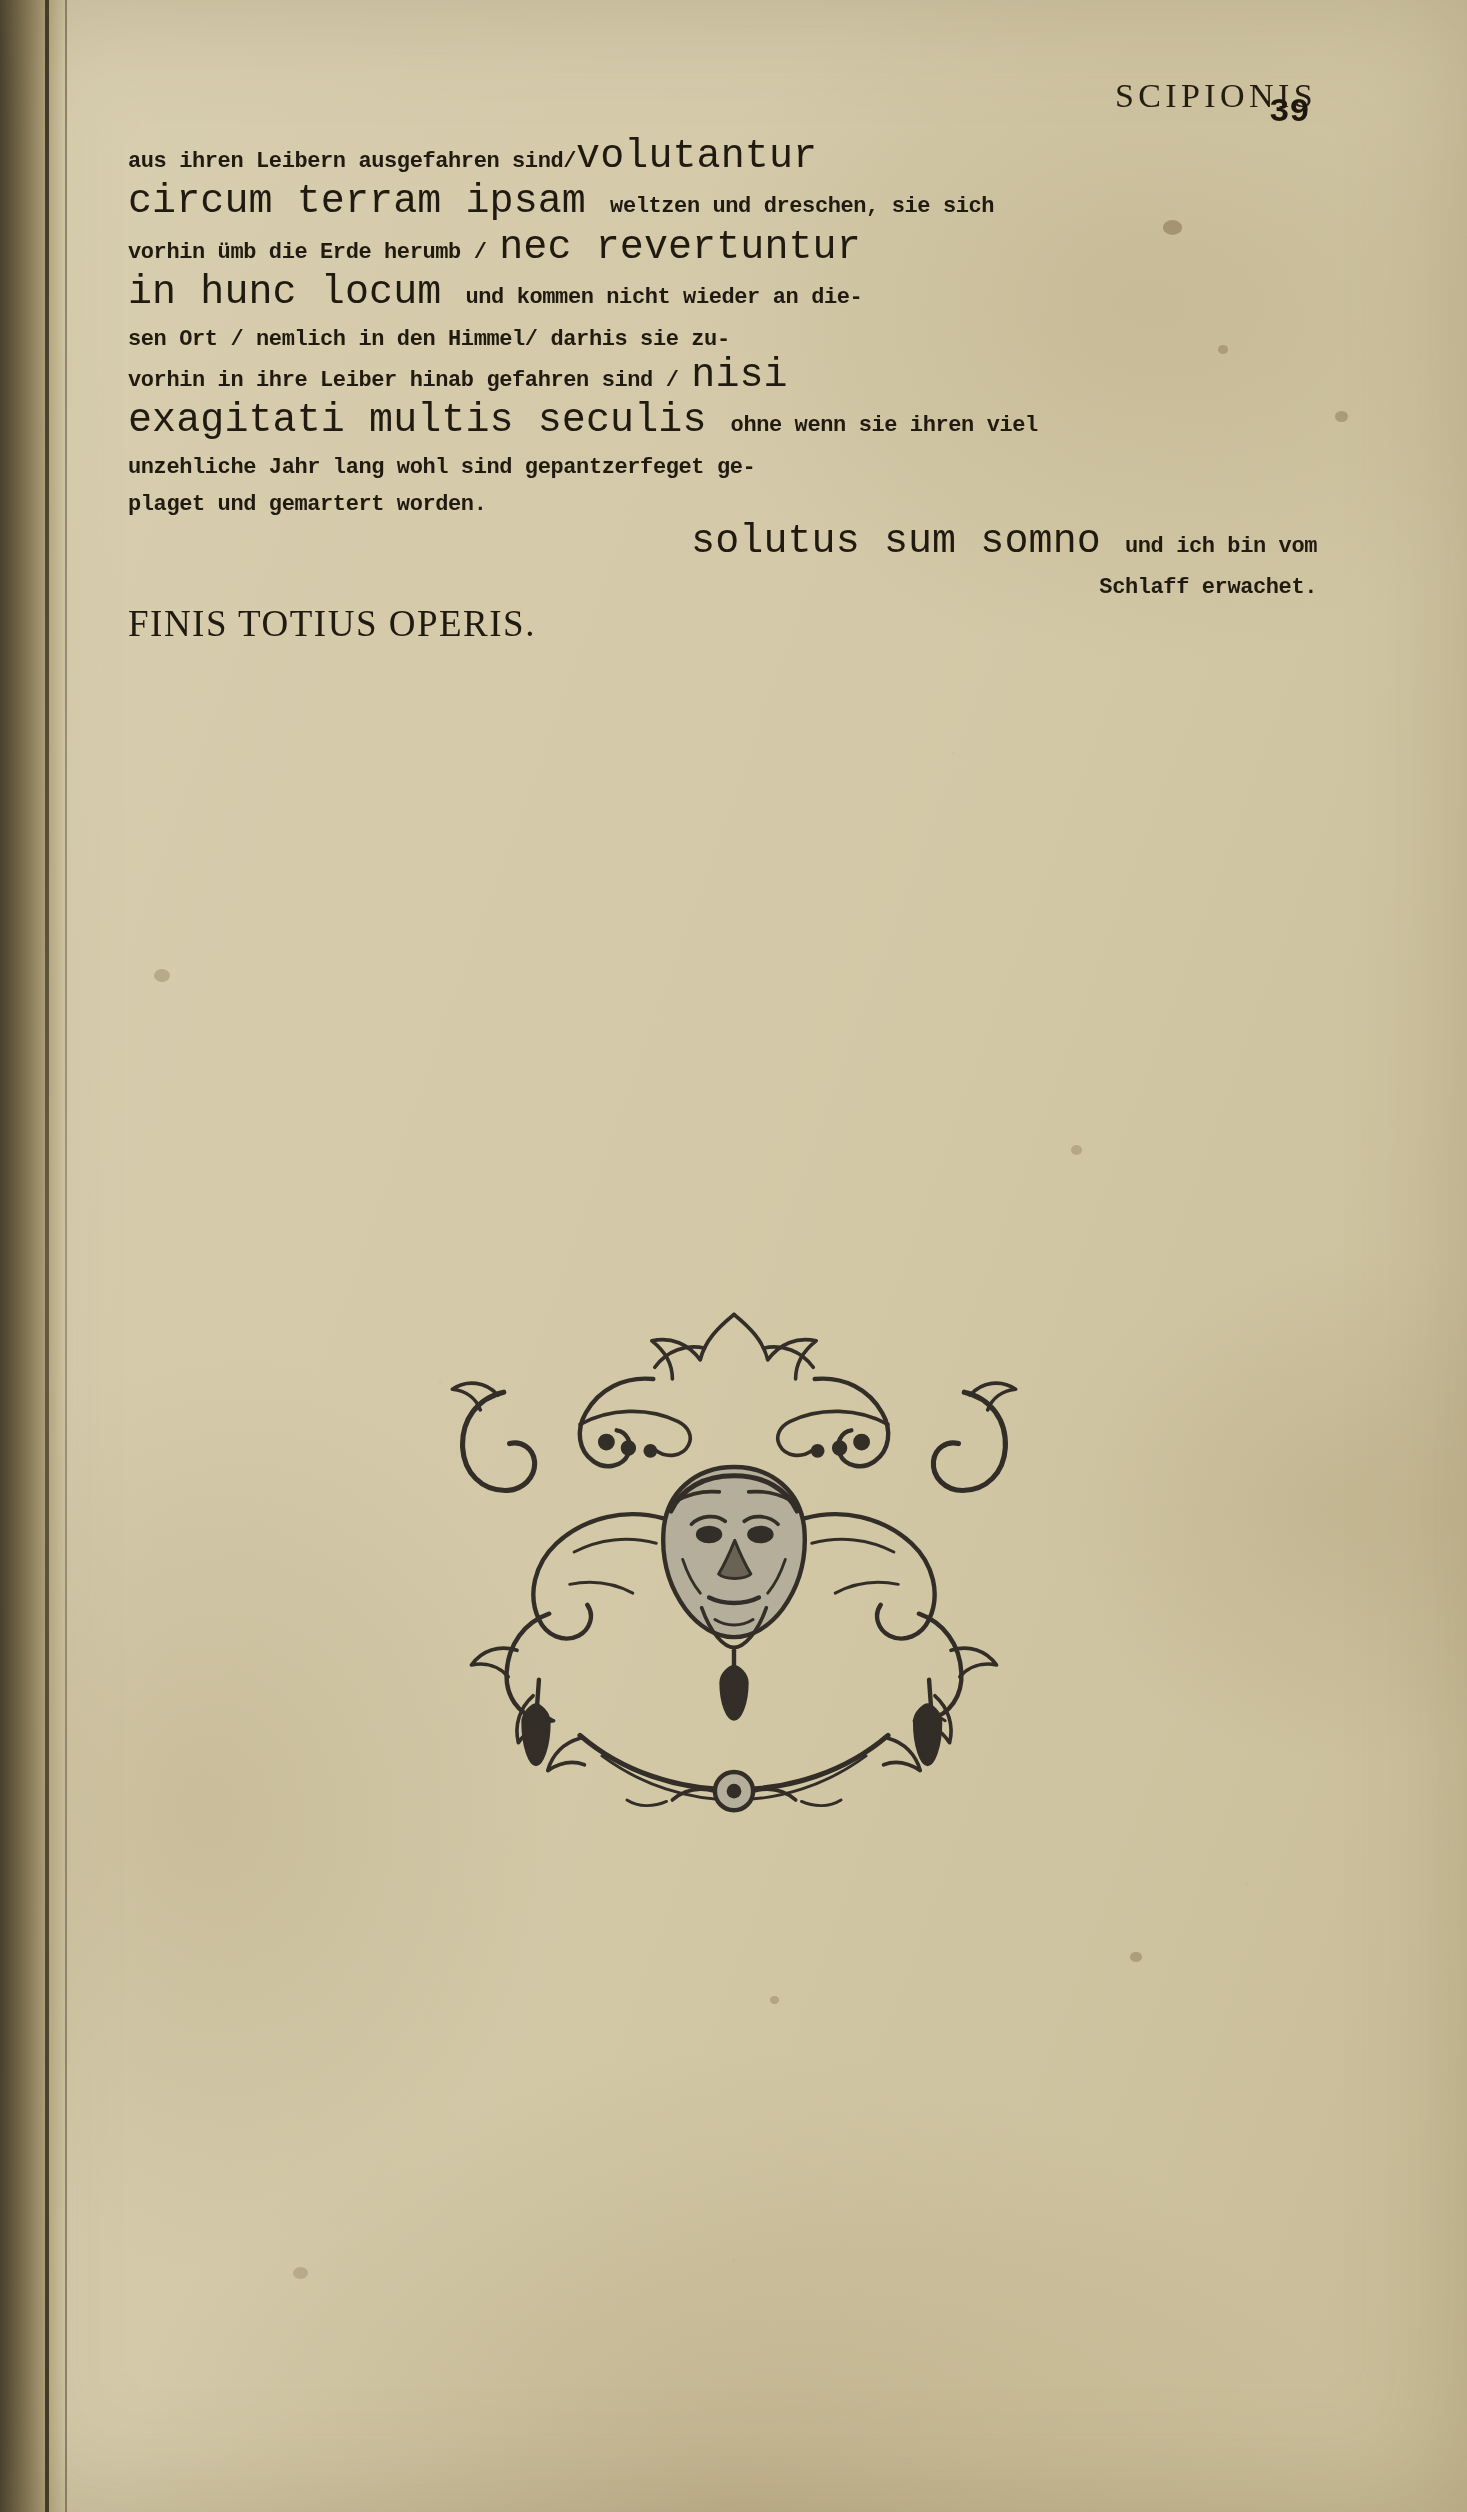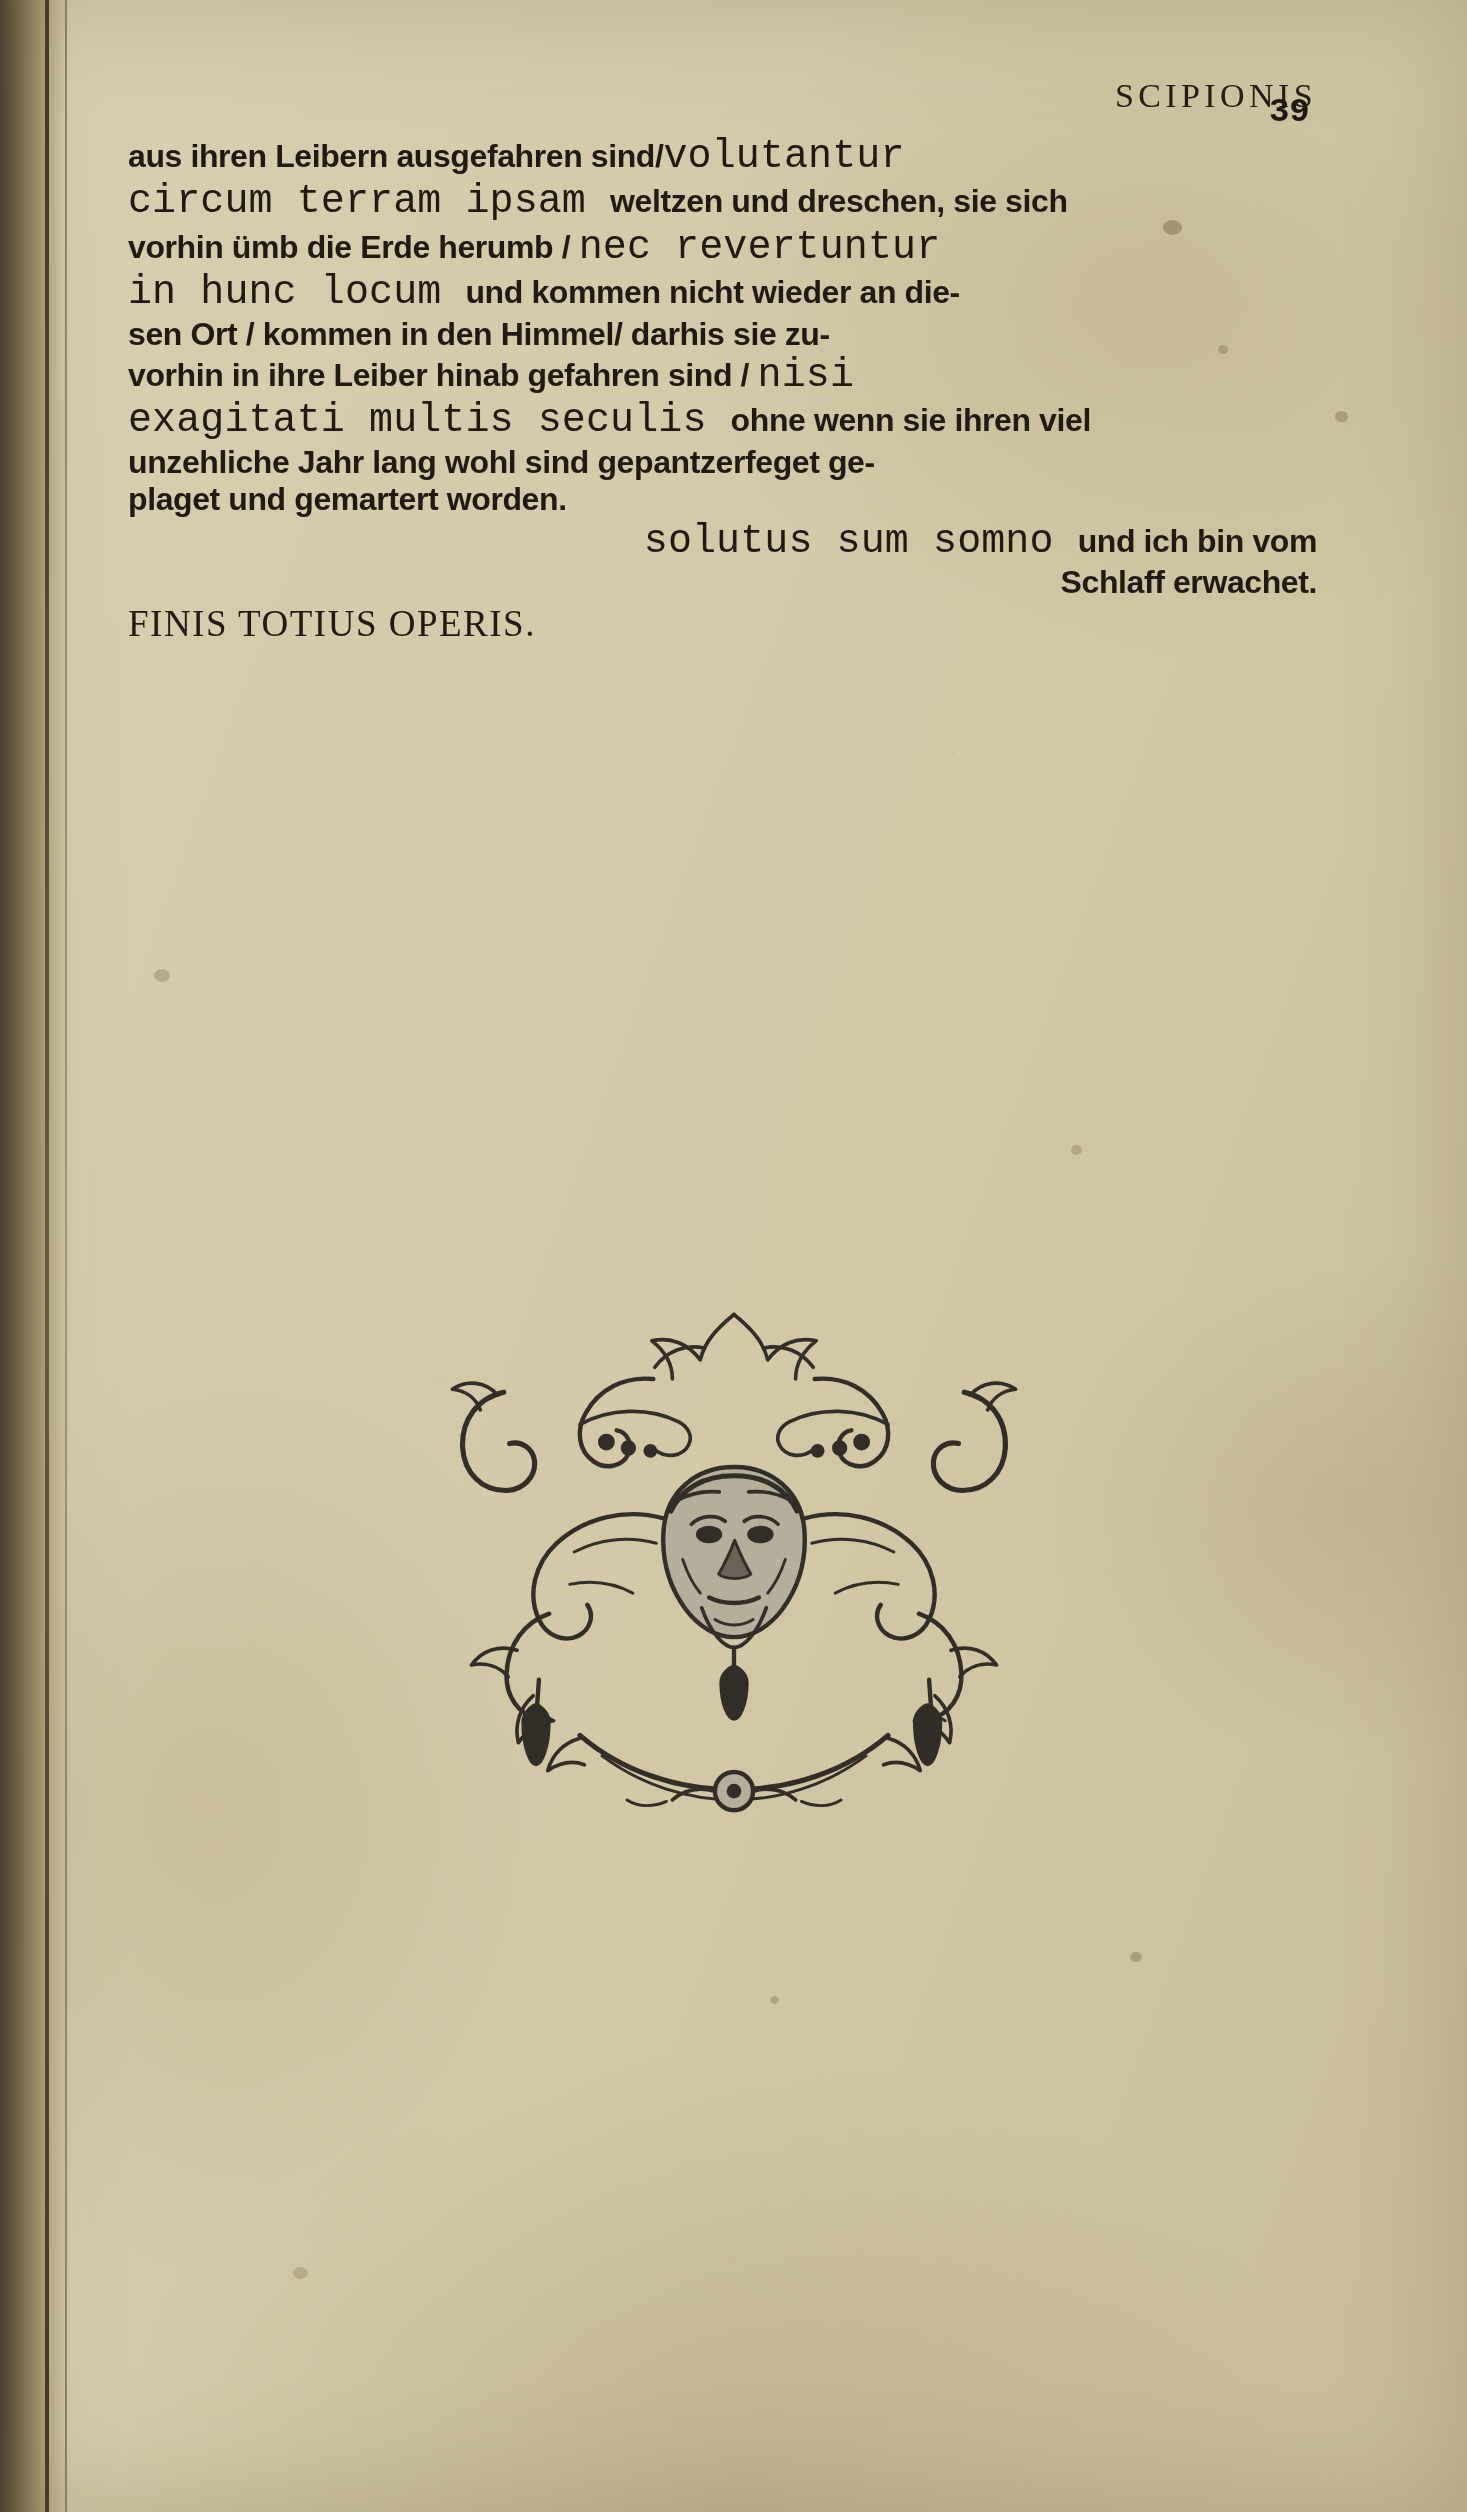--- a/index.html
+++ b/index.html
@@ -95,24 +95,24 @@
     margin: 0;
     color: #201a11;
     font-size: 33px;
     line-height: 1.135;
     text-align: left;
   }
   .para .ln { display: block; white-space: nowrap; }
 
   
   .fr {
-    font-family: Liberation Sans, sans-serif;
+    font-family: Liberation Mono, monospace;
     font-weight: bold;
     letter-spacing: -0.4px;
-    font-size: 32px;
+    font-size: 22px;
   }
   .ro {
     font-family: Liberation Mono, monospace;
     font-weight: normal;
     font-size: 40px;
     letter-spacing: 0.1px;
   }
   .it {
     font-family: "Liberation Serif", serif;
     font-style: italic;
@@ -179,21 +179,21 @@
     <div class="header-row">
       <span class="running-head">Scipionis</span>
       <span class="folio">39</span>
     </div>
 
     <p class="para">
       <span class="ln"><span class="fr">aus ihren Leibern ausgefahren sind/</span><span class="ro">volutantur</span></span>
       <span class="ln"><span class="ro">circum terram ipsam </span><span class="fr">weltzen und dreschen, sie sich</span></span>
       <span class="ln"><span class="fr">vorhin ümb die Erde herumb / </span><span class="ro">nec revertuntur</span></span>
       <span class="ln"><span class="ro">in hunc locum </span><span class="fr">und kommen nicht wieder an die-</span></span>
-      <span class="ln"><span class="fr">sen Ort / kommen in den Himmel/ darhis sie zu-</span></span>
+      <span class="ln"><span class="fr">sen Ort / nemlich in den Himmel/ darhis sie zu-</span></span>
       <span class="ln"><span class="fr">vorhin in ihre Leiber hinab gefahren sind / </span><span class="ro">nisi</span></span>
       <span class="ln"><span class="ro">exagitati multis seculis </span><span class="fr">ohne wenn sie ihren viel</span></span>
       <span class="ln"><span class="fr">unzehliche Jahr lang wohl sind gepantzerfeget ge-</span></span>
       <span class="ln"><span class="fr">plaget und gemartert worden.</span></span>
     </p>
 
 
     <div class="para centered">
       <span class="ln"><span class="ro">solutus sum somno </span><span class="fr">und ich bin vom</span></span>
       <span class="ln"><span class="fr">Schlaff erwachet.</span></span>

